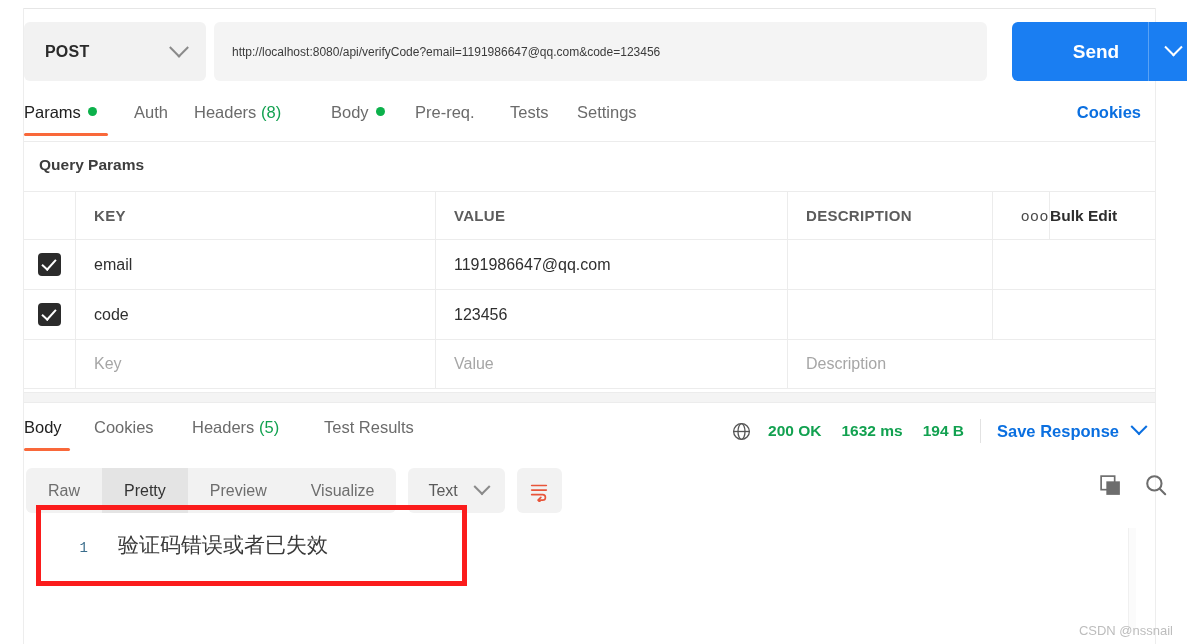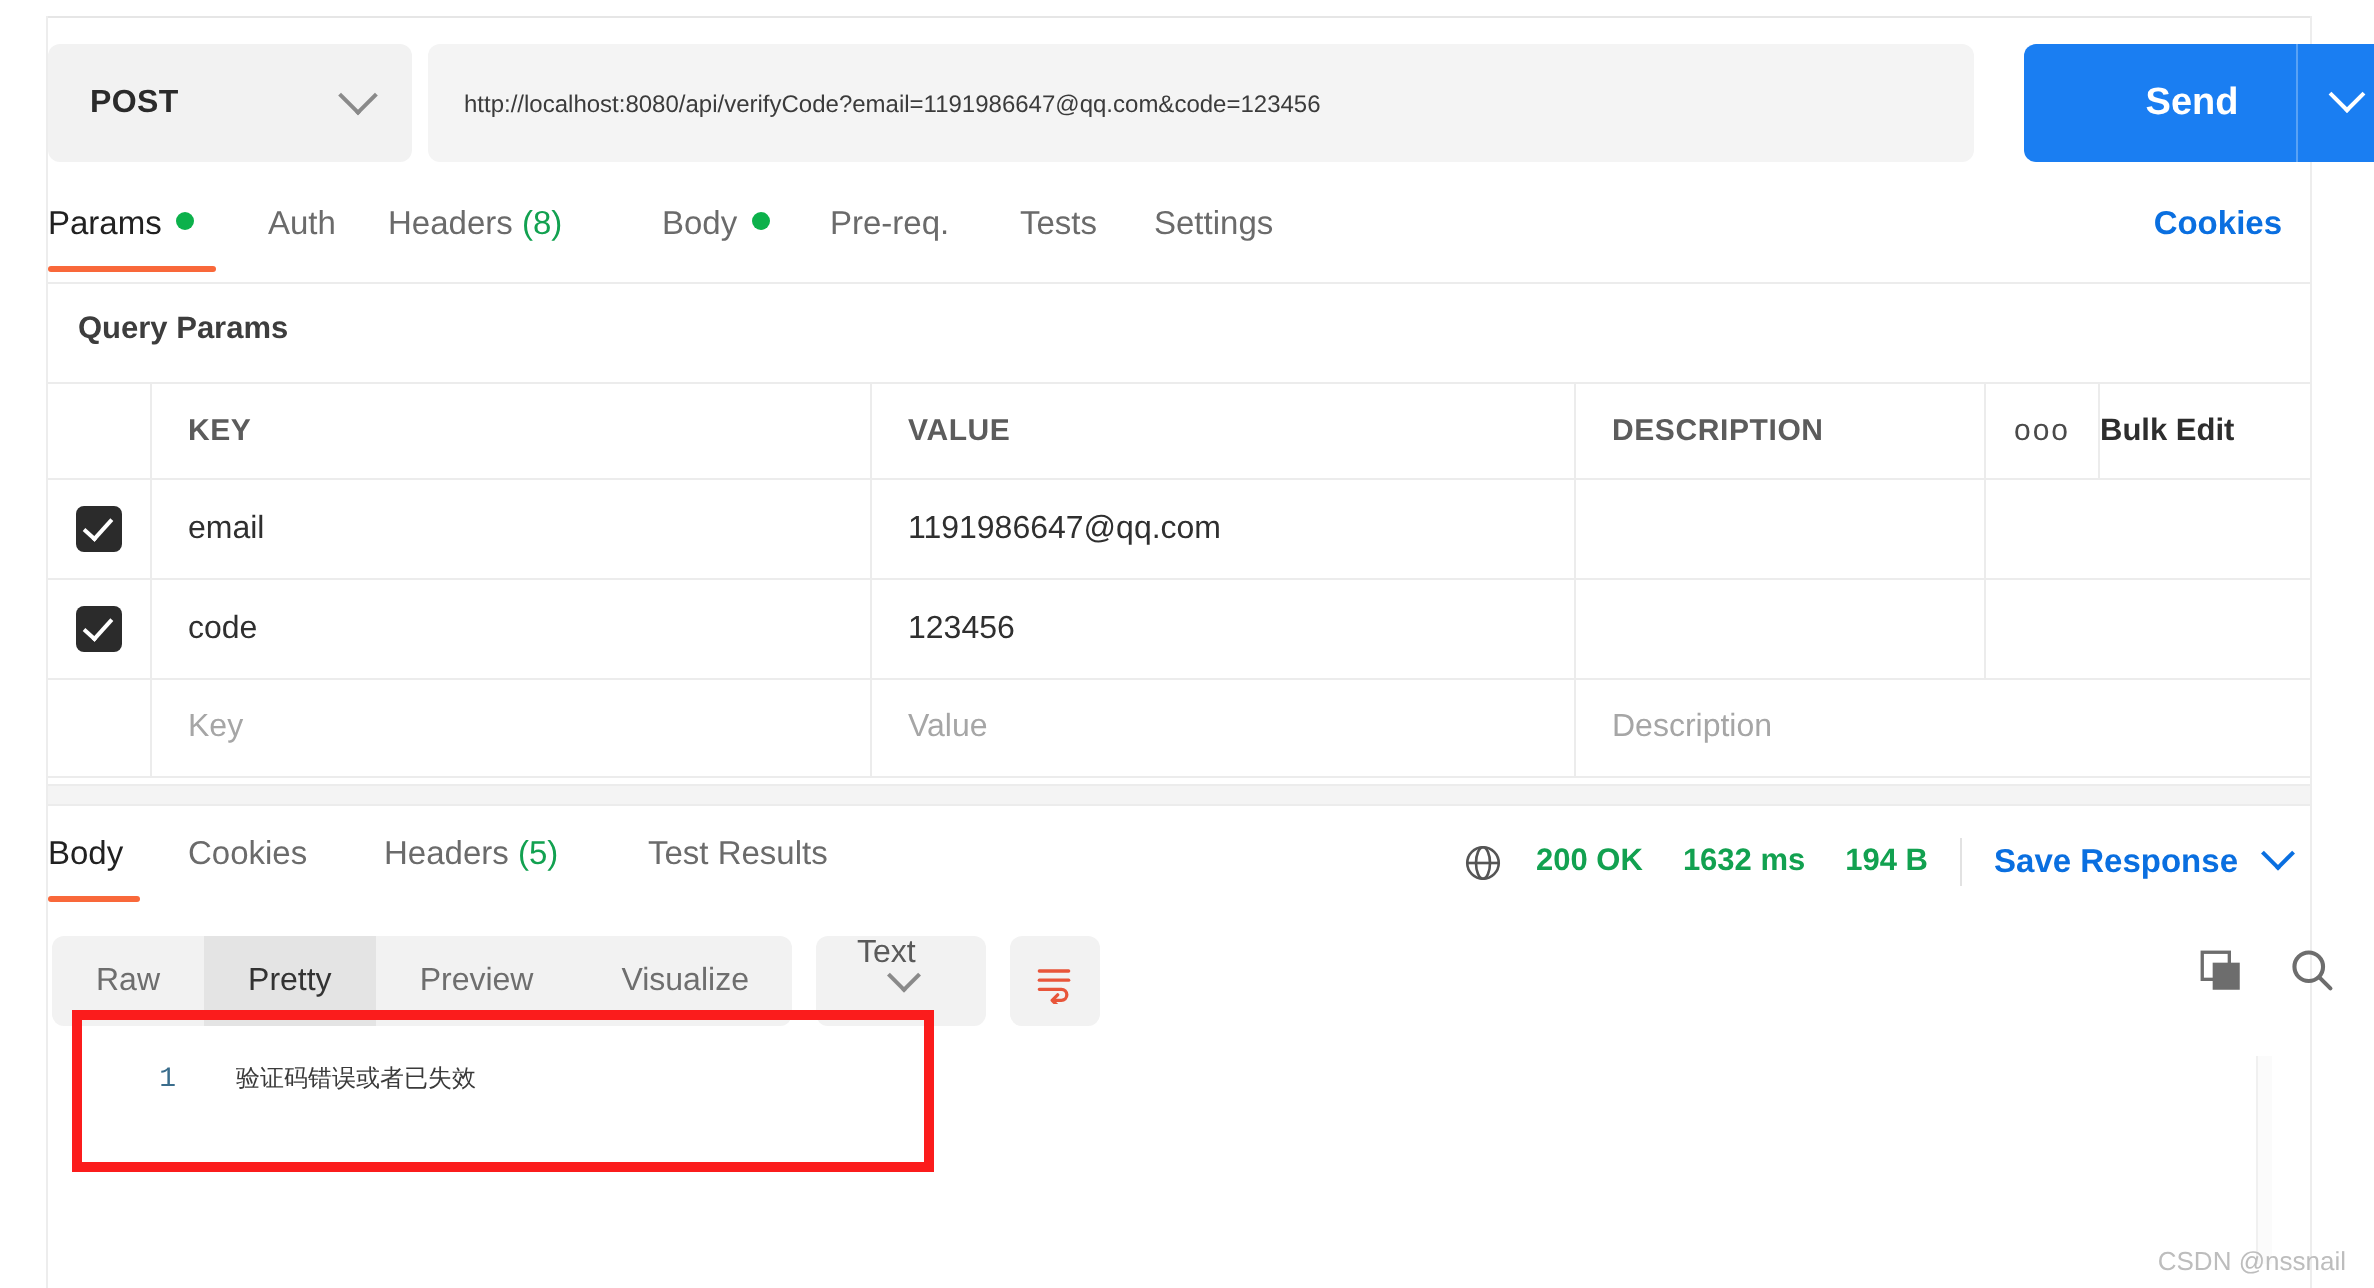--- a/index.html
+++ b/index.html
@@ -204,21 +204,21 @@
     align-items: center;
     border-right: 1px solid #ececec;
     box-sizing: border-box;
     padding: 0 0 0 18px;
     font-size: 16px;
   }
   .c-check { width: 52px; justify-content: center; padding: 0; }
   .c-key { width: 360px; }
   .c-val { width: 352px; }
   .c-desc { width: 205px; }
-  .c-dots { width: 57px; justify-content: center; padding: 0; border-right: 1px solid #ececec;}
+  .c-dots { width: 57px; justify-content: flex-end; padding: 0; border-right: 1px solid #ececec;}
   .c-bulk { width: 105px; justify-content: flex-start; padding: 0; border-right: none; }
   .hdr-text {
     font-size: 15px;
     font-weight: bold;
     color: #5c5c5c;
     letter-spacing: 0.3px;
   }
   .bulk-text {
     font-size: 15.5px;
     font-weight: bold;
@@ -337,21 +337,20 @@
   }
   .fmt-box {
     margin-left: 12px;
     height: 45px;
     background: #f2f2f2;
     border-radius: 6px;
     display: flex;
     align-items: center;
     padding: 0 17px 0 20px;
     cursor: pointer;
-    flex-direction: column;
   }
   .fmt-label {
     font-size: 16px;
     color: #5a5a5a;
     margin-right: 18px;
   }
   .chev-g {
     display: inline-block;
     width: 10px; height: 10px;
     border-right: 2px solid #8a8a8a;
@@ -393,21 +392,21 @@
   }
   .lineno {
     width: 64px;
     text-align: right;
     font-size: 14px;
     font-family: "Liberation Mono", monospace;
     color: #3a6d8c;
   }
   .linetext {
     margin-left: 30px;
-    font-size: 12px;
+    font-size: 21px;
     font-family: "Liberation Serif", serif;
     color: #3a3a3a;
   }
   .redbox {
     position: absolute;
     left: 36px; top: 505px;
     width: 431px;
     height: 81px;
     border: 5px solid #fb1c1c;
     box-sizing: border-box;

